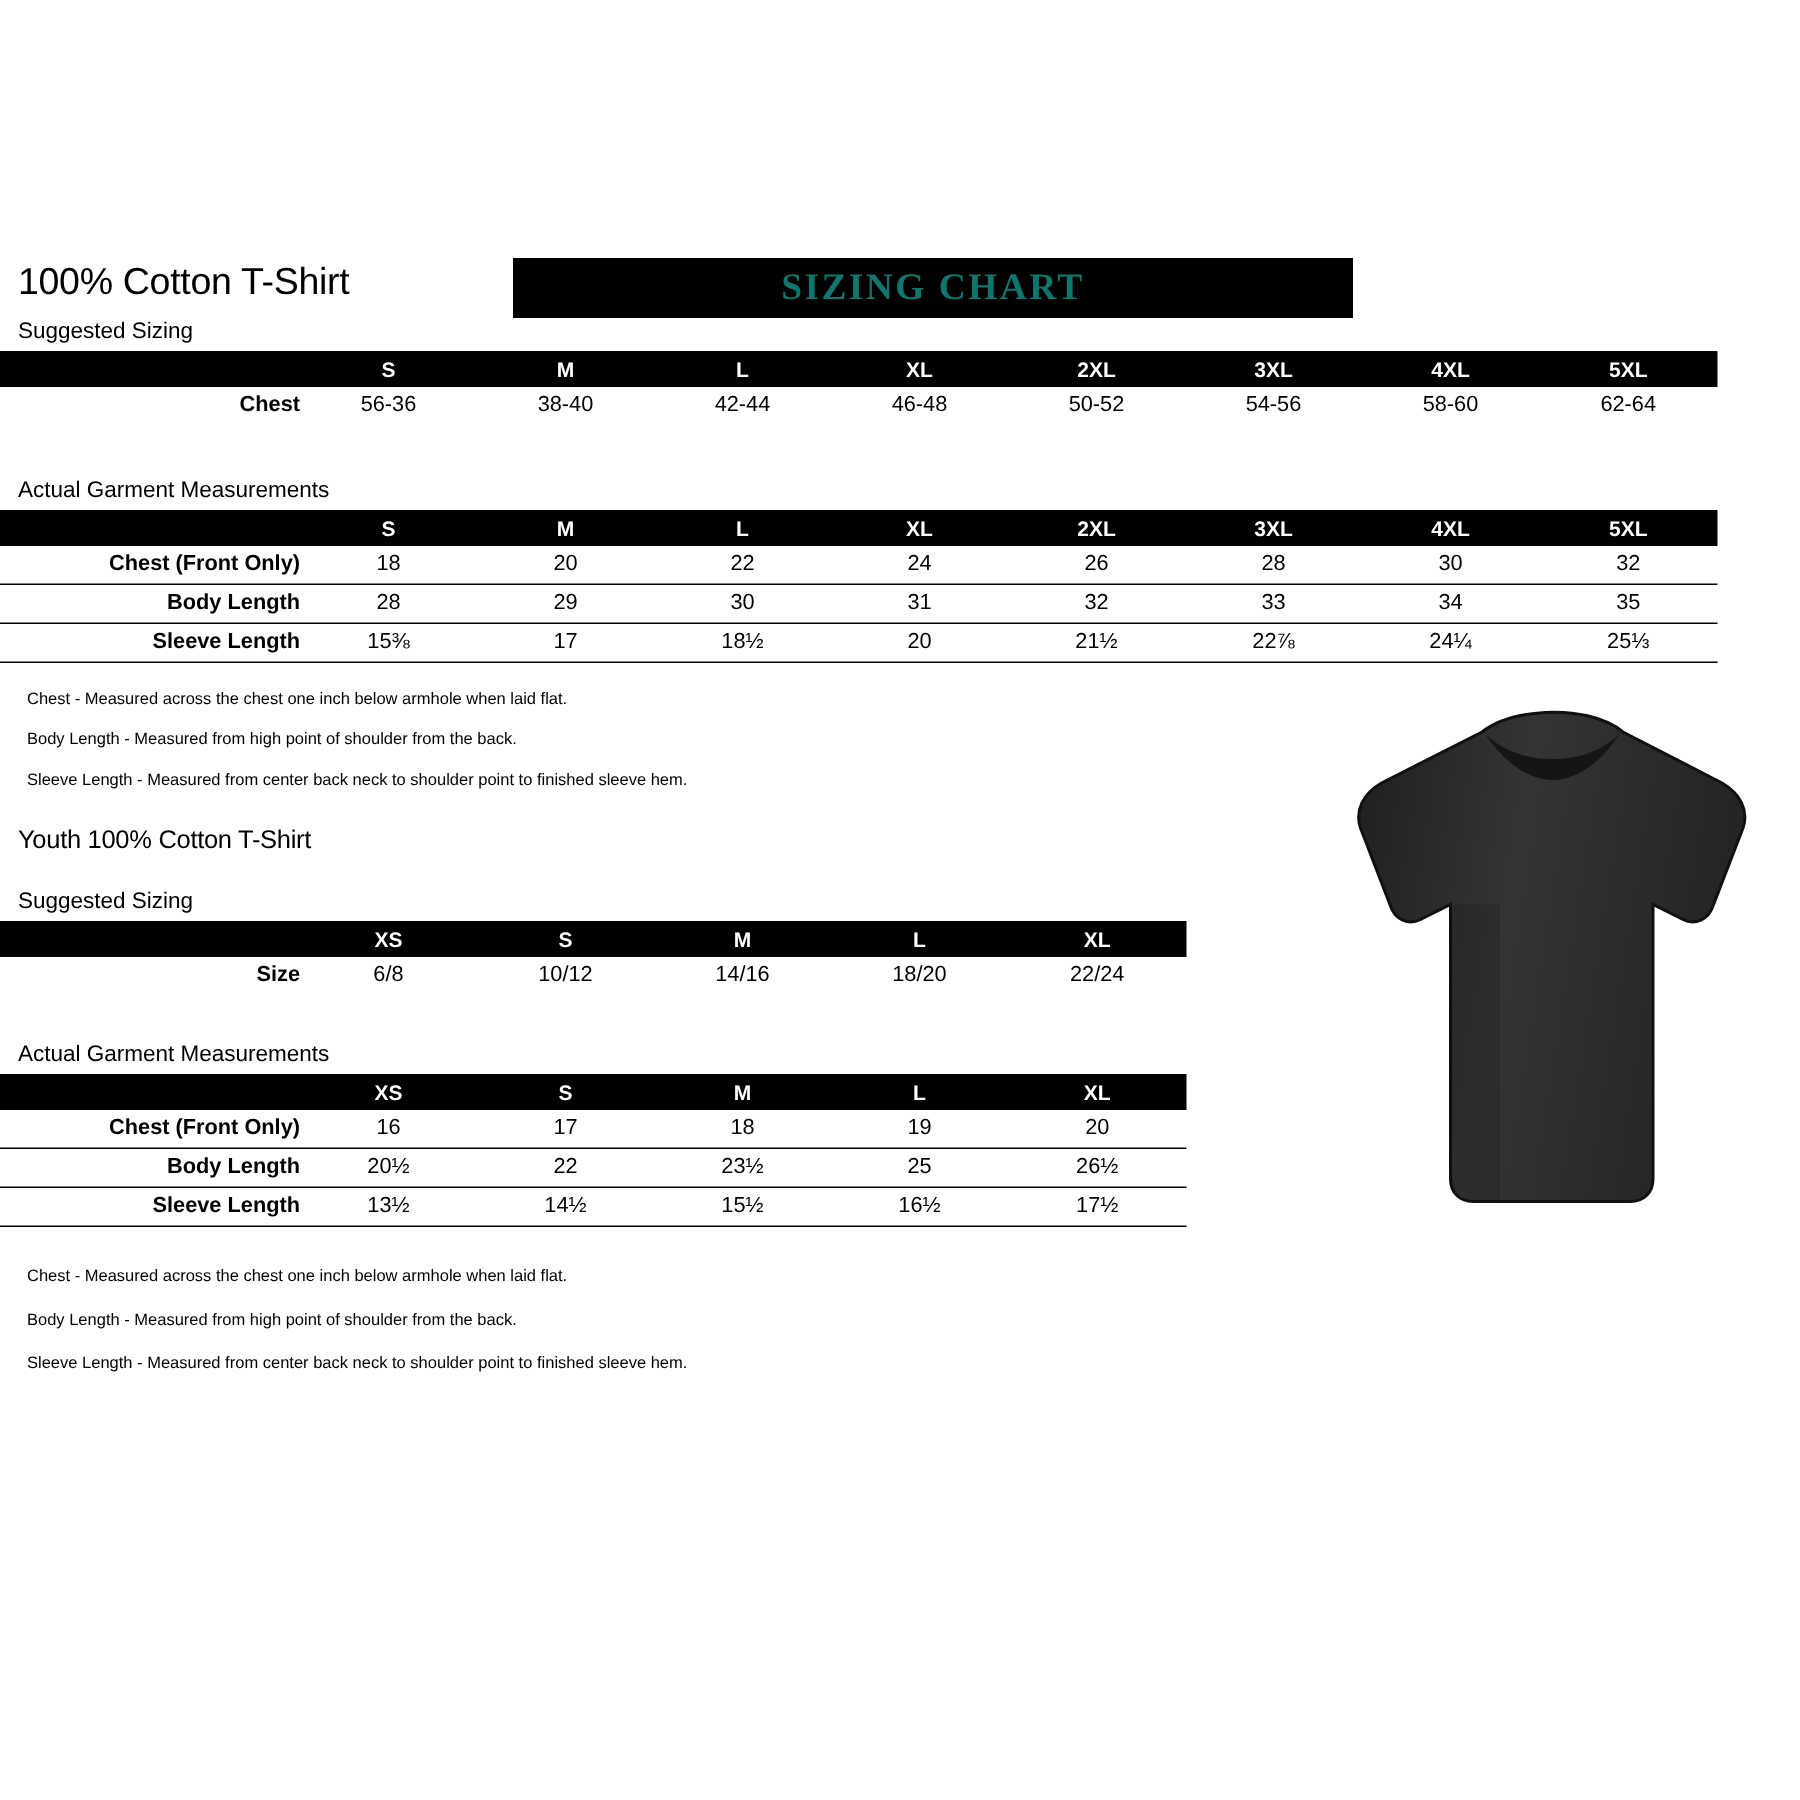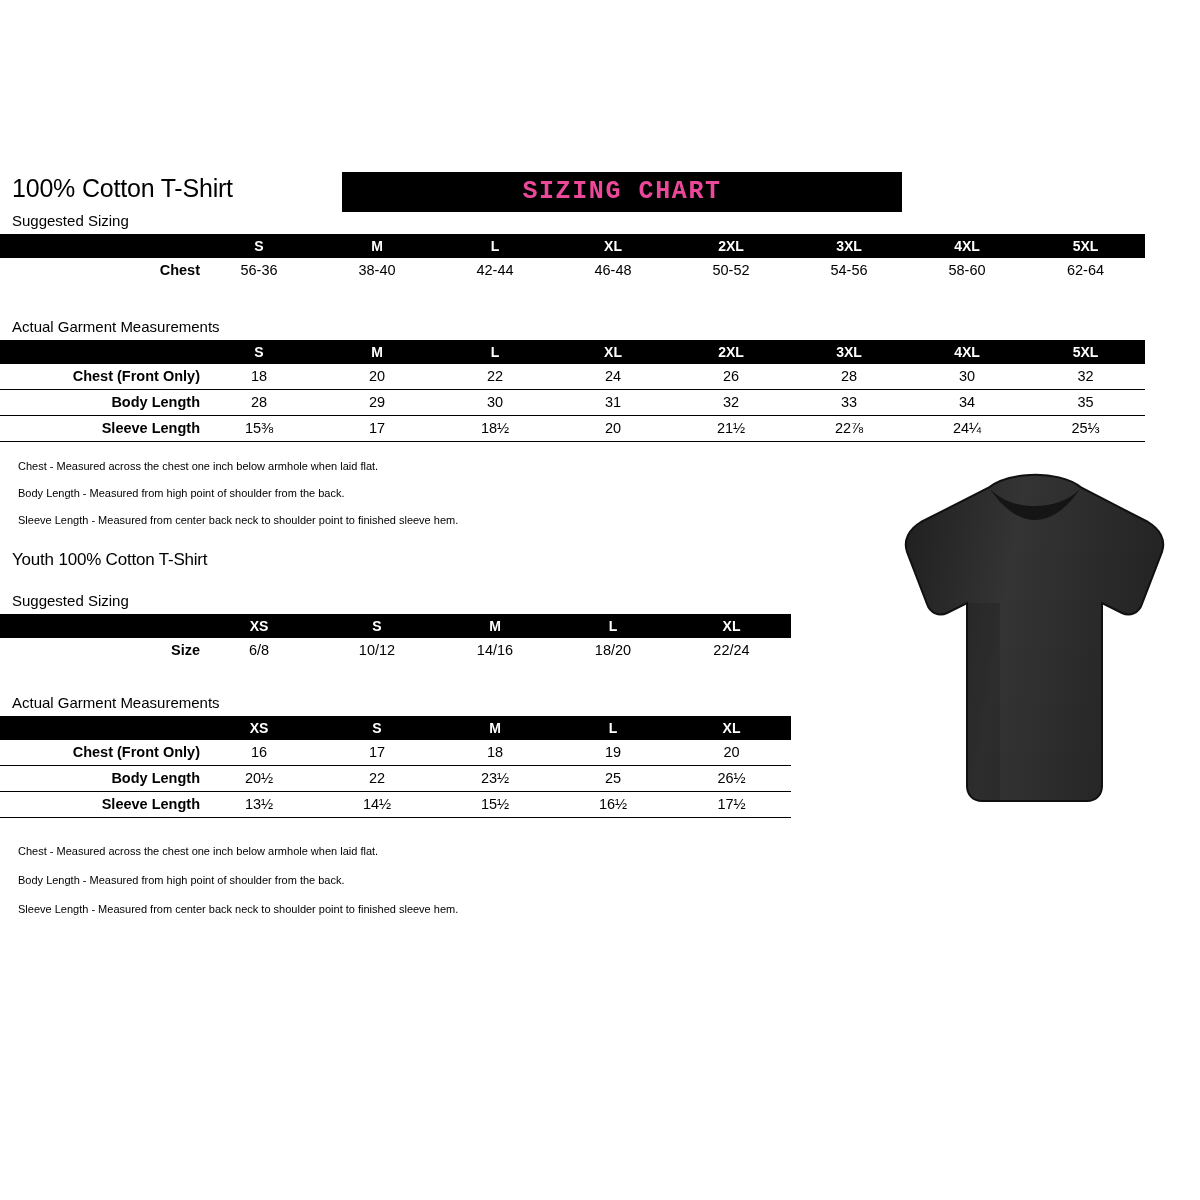--- a/index.html
+++ b/index.html
@@ -46,26 +46,26 @@
     position: absolute;
     left: 330px;
     top: 0;
     width: 560px;
     height: 40px;
     background: #000000;
   }
   .sizing-banner span {
     display: block;
     text-align: center;
-    color: #ec4899;
+    color: #0f766e;
     font-size: 25px;
     font-weight: bold;
     letter-spacing: 1.6px;
     line-height: 40px;
-    font-family: Liberation Mono, monospace;
+    font-family: Liberation Serif, serif;
   }
 
   
   .sublabel {
     position: absolute;
     font-size: 15px;
     font-weight: 400;
     white-space: nowrap;
   }
 

